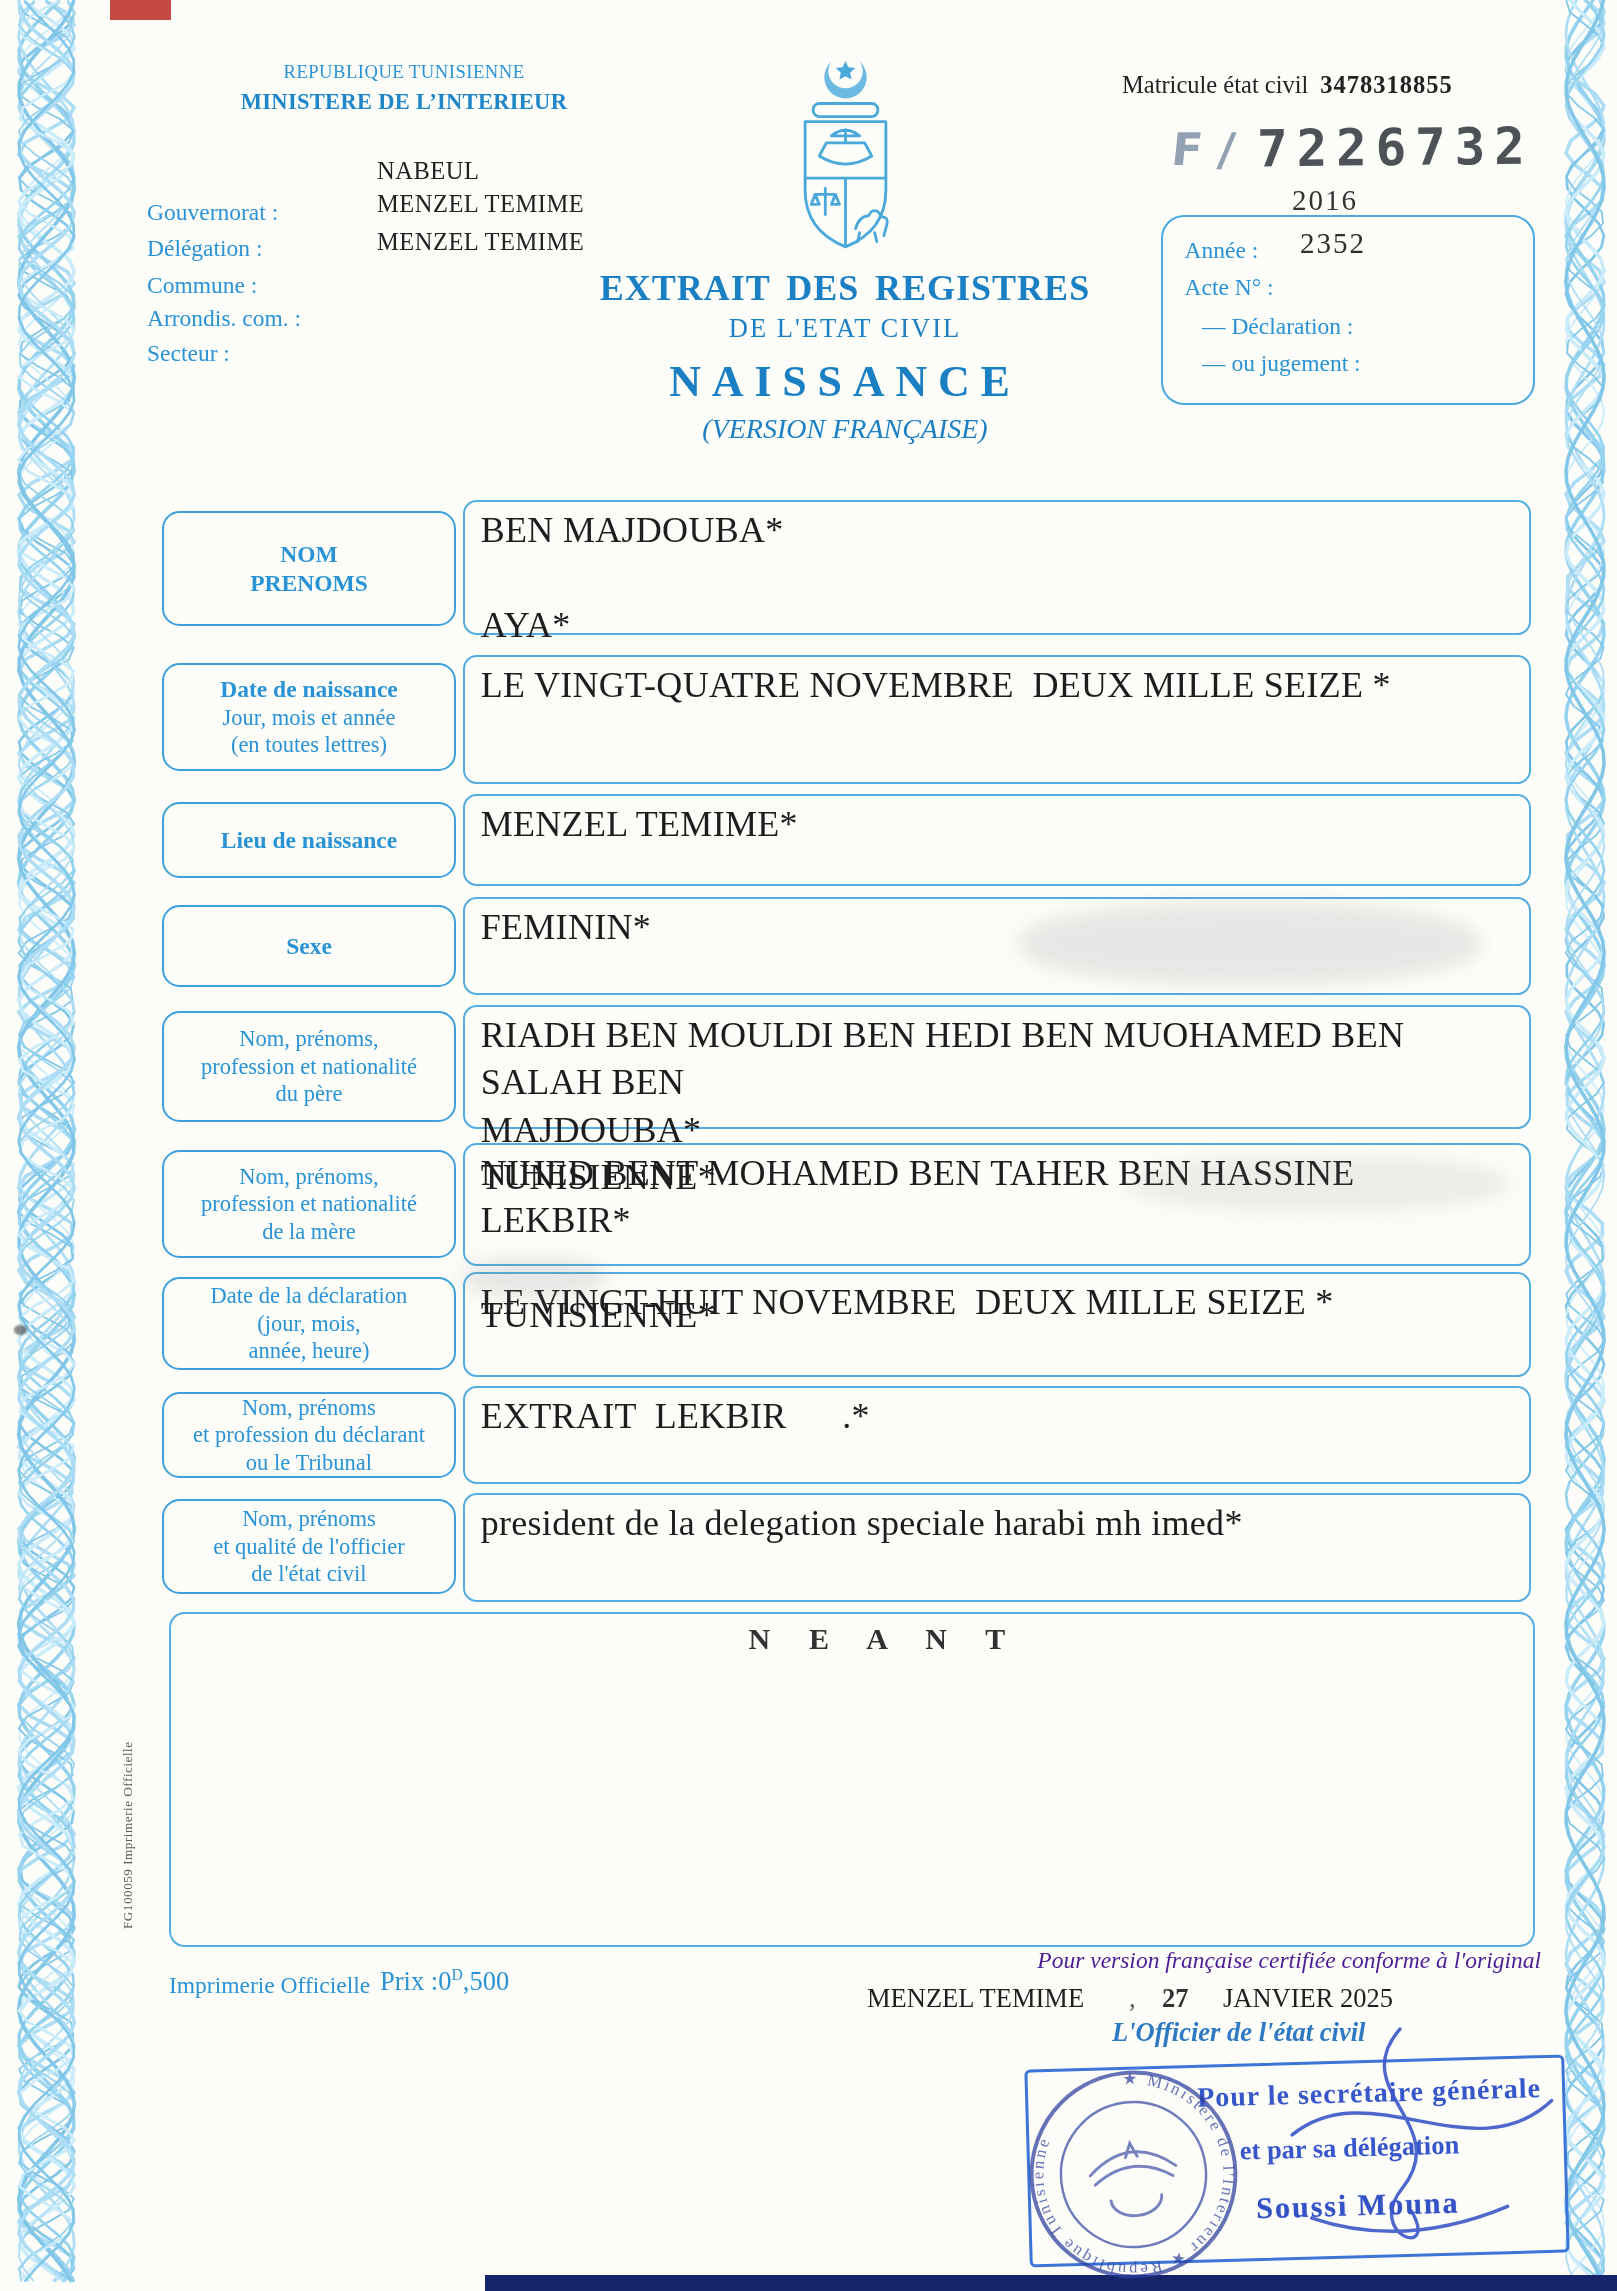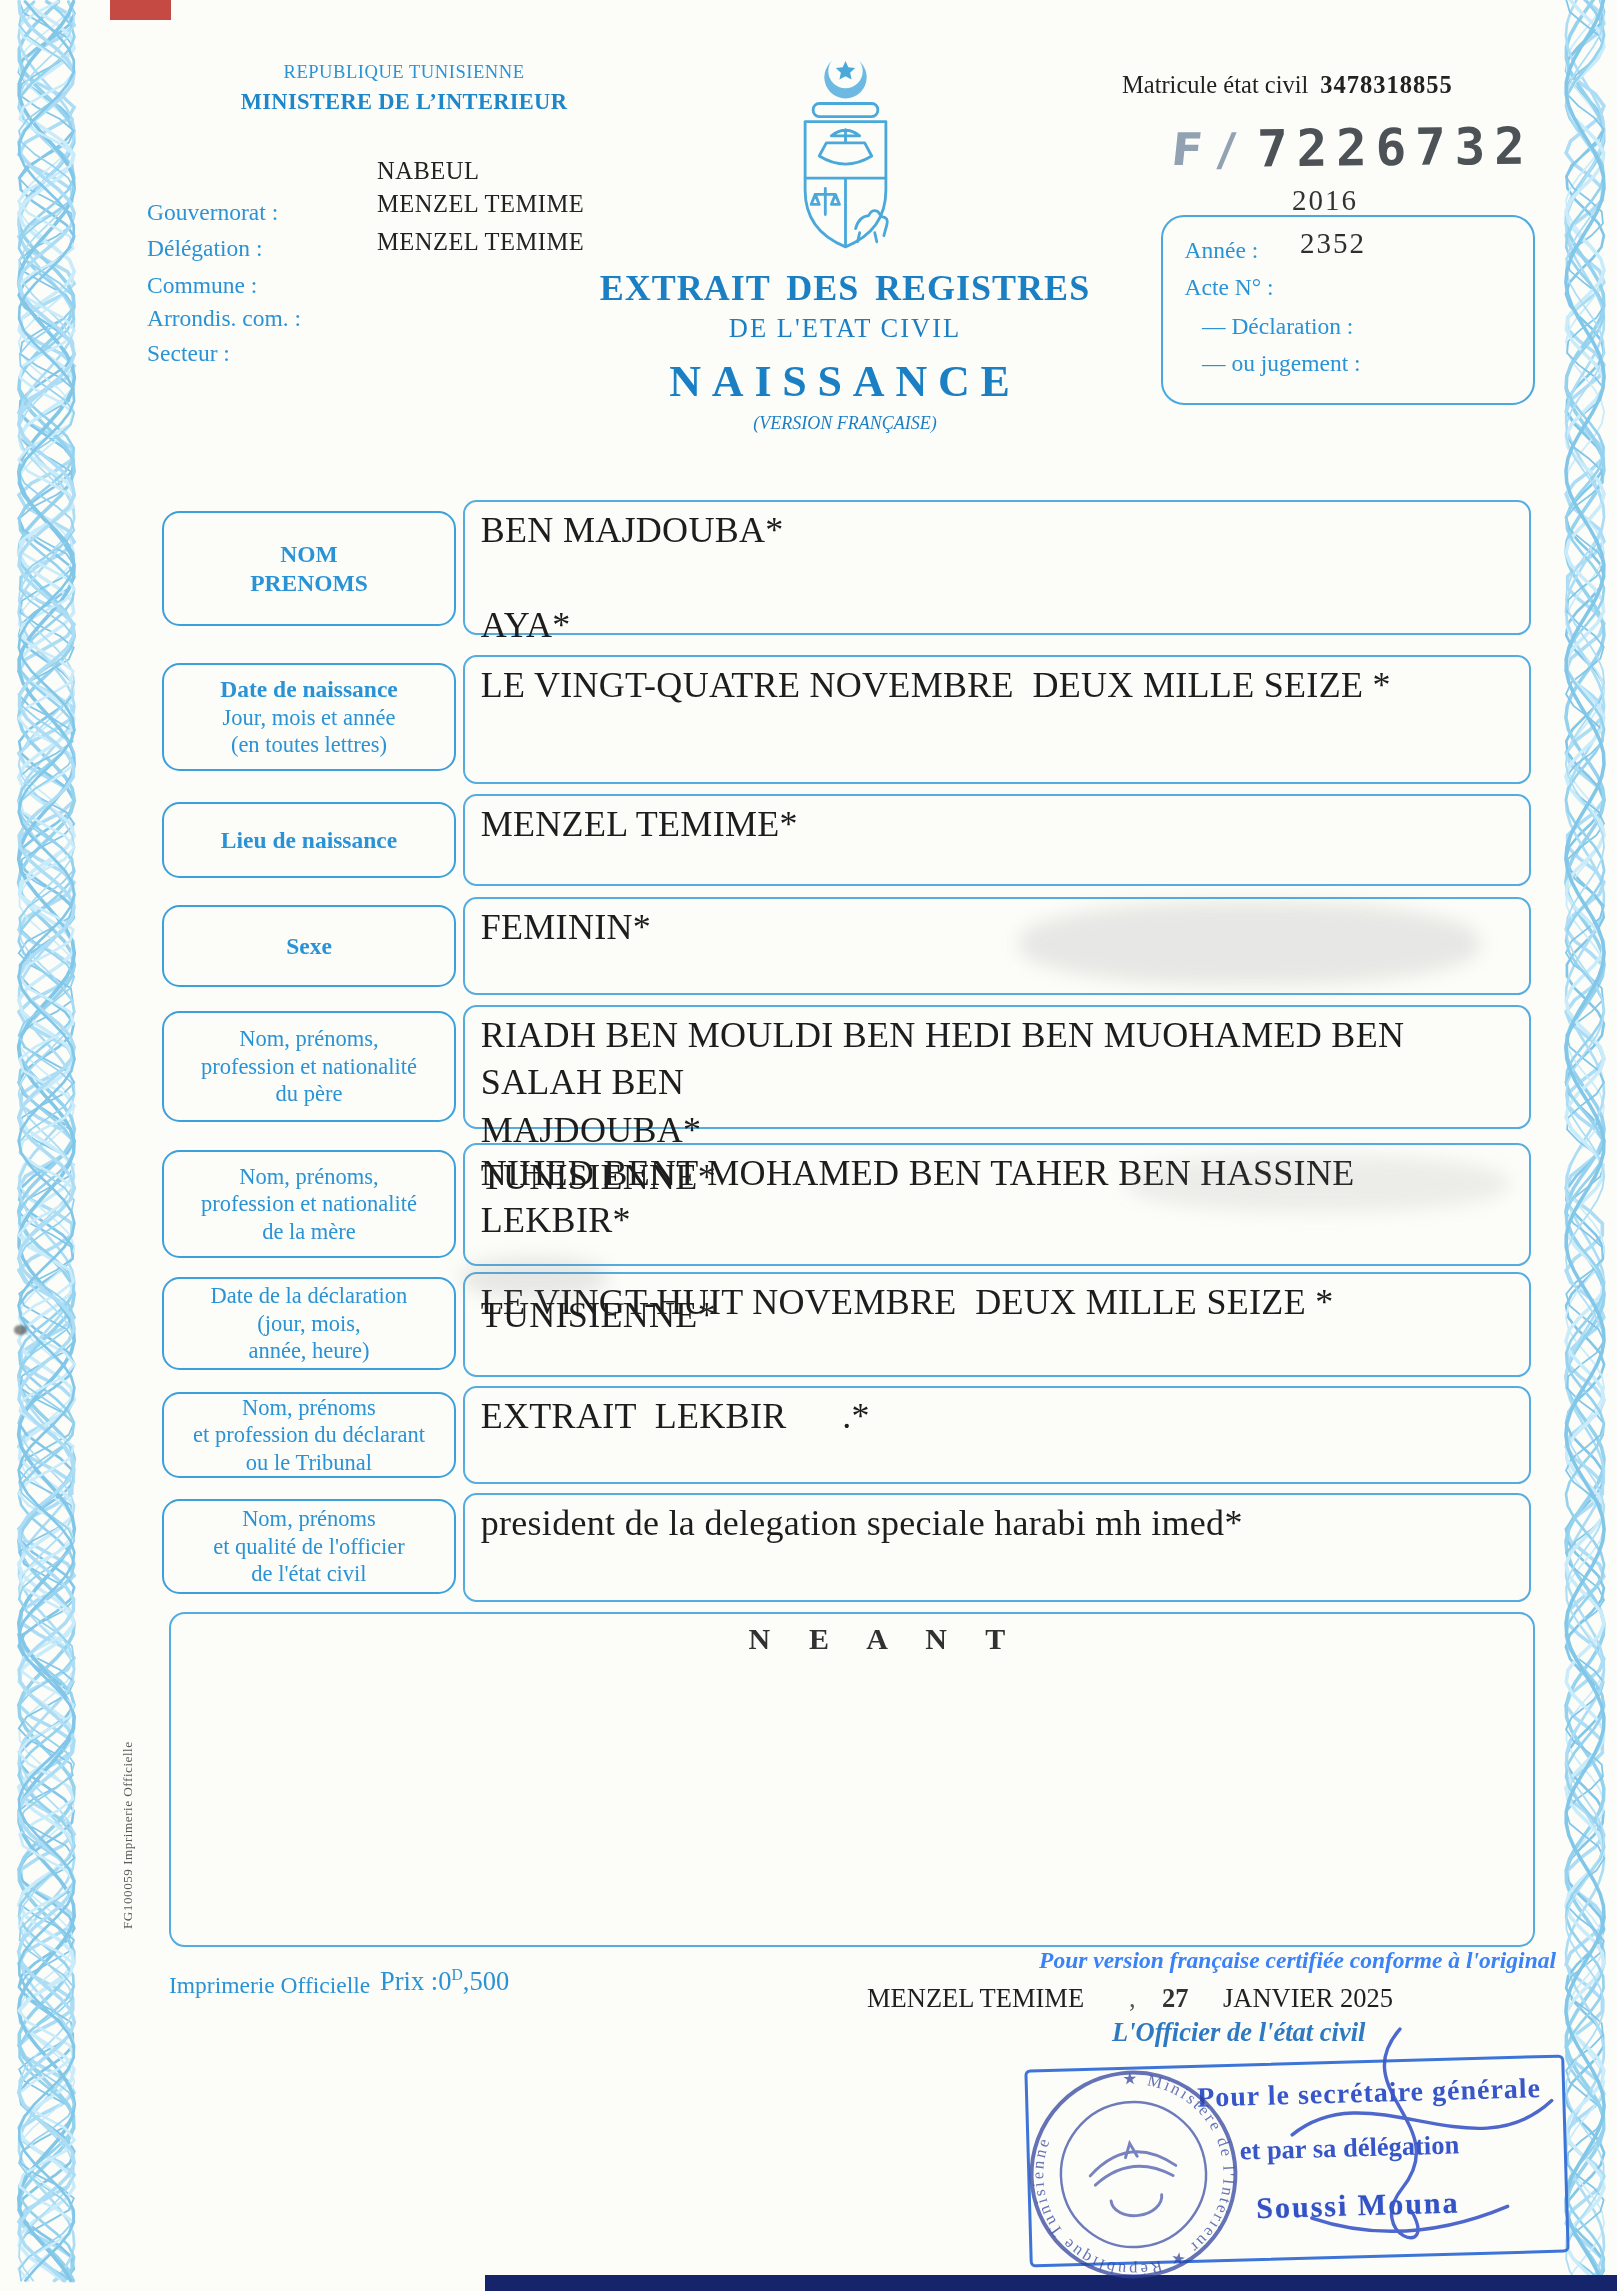--- a/index.html
+++ b/index.html
@@ -32,38 +32,38 @@
   .reg-val{left:377px; font-size:24.5px; color:#222; letter-spacing:0.5px; z-index:2;}
   
   .acte-box{left:1161px; top:215px; width:370px; height:186px; border:2.5px solid #4aa8de; border-radius:23px; z-index:2;}
   .acte-box .al{position:absolute; font-size:23.5px; color:#2a93d5;}
   .acte-box .av{position:absolute; font-size:29px; letter-spacing:2px; color:#2f2f2f;}
   
   .title-wrap{left:453px; top:267px; width:784px; text-align:center; z-index:2; color:#1b7fc4;}
   .t1{font-size:36px; font-weight:bold; letter-spacing:1px; word-spacing:5.9px;}
   .t2{font-size:26.5px; letter-spacing:2px; margin-top:3.9px;}
   .t3{font-size:44px; font-weight:bold; letter-spacing:10.8px; margin-top:11.8px;}
-  .t4{font-size:18px; font-style:italic; margin-top:5.9px;}
+  .t4{font-size:28px; font-style:italic; margin-top:5.9px;}
   
   .lbox{position:absolute; left:162px; width:294px; border:2.5px solid #3ba0dc; border-radius:17.6px;
         display:flex; flex-direction:column; justify-content:center; align-items:center; text-align:center;
         color:#2a93d5; padding:3.9px 7.8px; box-sizing:border-box; z-index:2; line-height:1.22;}
   .lbox .lb{font-weight:bold; font-size:23.5px; white-space:pre-line;}
   .lbox .lr{font-size:22.5px; white-space:pre-line;}
   .vbox{position:absolute; left:463px; width:1068px; border:2px solid #54ace0; border-radius:13.7px;
         font-size:36px; color:#1d1d1d; padding:4.9px 15.7px; box-sizing:border-box; white-space:pre-wrap;
         line-height:1.32; z-index:2; letter-spacing:0.3px;}
   .obs-box{position:absolute; left:169px; top:1612px; width:1362px; height:331px; border:2px solid #54ace0; border-radius:15.7px; z-index:2;}
   .obs-title{position:absolute; left:0; right:0; top:9.8px; text-align:center; font-size:27.4px; font-style:italic; font-weight:bold; letter-spacing:2px; color:#2a93d5;}
   .obs-stamp{position:absolute; left:50%; top:7.8px; transform:translateX(-38%); font-size:30px; font-weight:bold; letter-spacing:15.7px; color:rgba(20,20,20,.88);}
   
   .printer{left:169px; top:1972px; font-size:23.5px; color:#2a93d5; z-index:2;}
   .price{left:380px; top:1966px; font-size:26.5px; color:#2a93d5; z-index:2;}
   .price sup{font-size:15.7px;}
-  .certified{right:61px; top:1947px; font-size:23.5px; font-style:italic; color:#3b82f6; z-index:2;font-weight:bold;}
+  .certified{right:76px; top:1947px; font-size:23.5px; font-style:italic; color:#4c1d95; z-index:2;}
   .pd{top:1983px; font-size:26.5px; color:#1f1f1f; z-index:2;}
   .pd.place{left:867px;}
   .pd.sep{left:1129px; color:#555;}
   .pd.day{left:1162px; font-weight:bold; color:#333;}
   .pd.month{left:1223px;}
   .note-box{left:169px; top:2031px; width:755px; height:98px; border:2px solid #3ba0dc; border-radius:9.8px;
             font-size:19px; color:#2a93d5; line-height:1.3; padding:7.8px 13.7px; box-sizing:border-box; z-index:2;}
   .officer-title{left:1112px; top:2017px; font-size:26.5px; font-weight:bold; font-style:italic; color:#2e79c2; z-index:2;}
   .stampbox{left:1027px; top:2062px; width:534px; height:192px; border:3.4px solid #3d74d8; border-radius:5.9px;
             transform:rotate(-1.6deg); z-index:5;}

